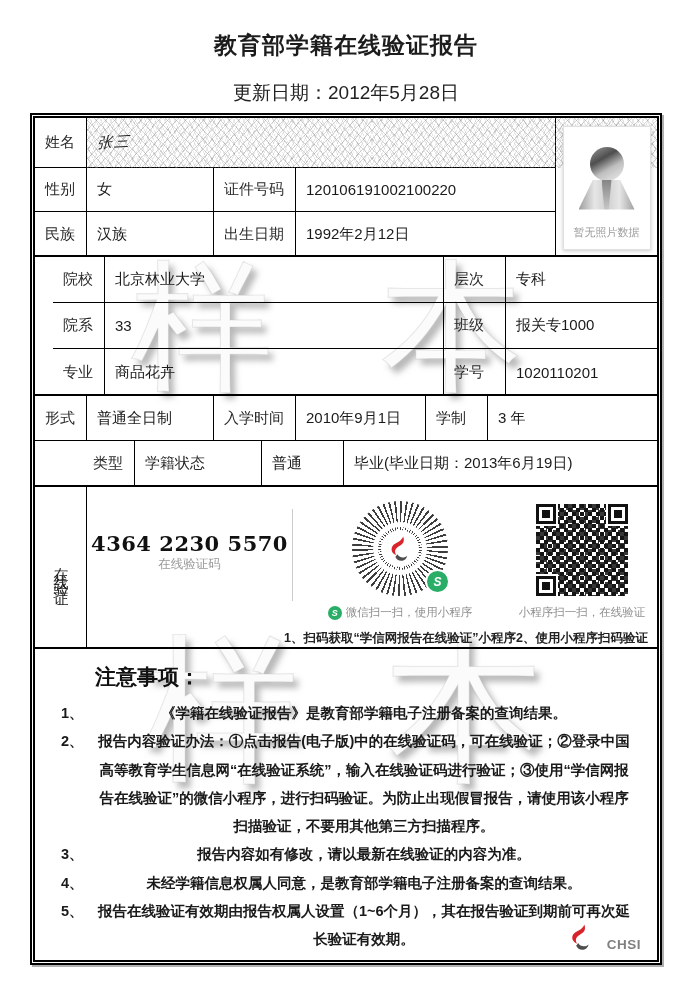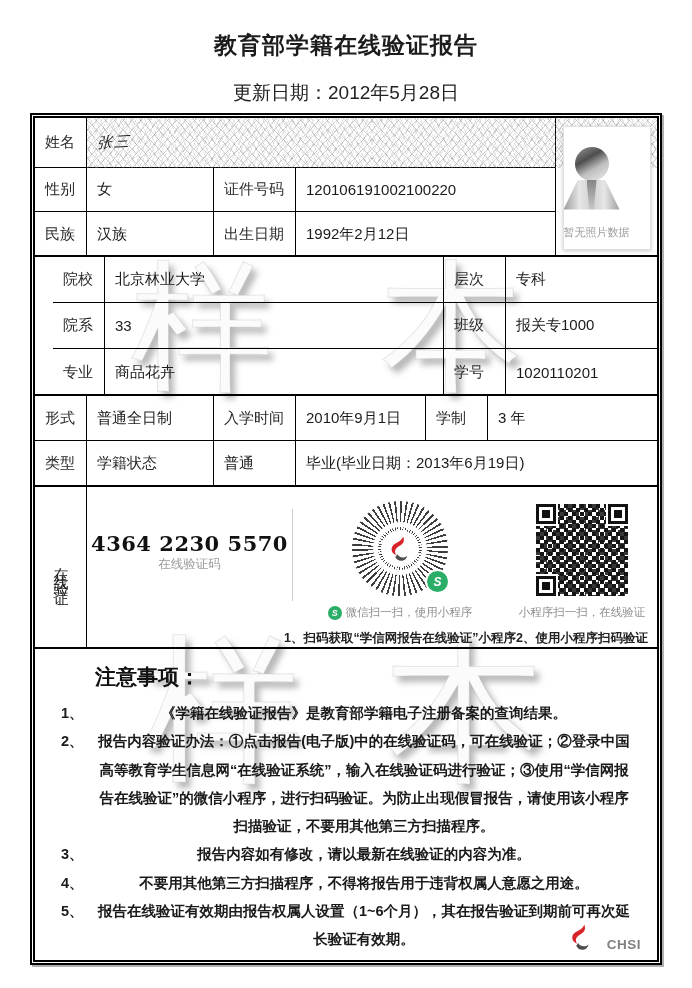--- a/index.html
+++ b/index.html
@@ -48,41 +48,41 @@
            align-items:center;justify-content:center;padding:0;}
   .a-gen-lab{grid-area:2/1;} .a-gen-val{grid-area:2/2;}
   .a-id-lab{grid-area:2/3;}  .a-id-val{grid-area:2/4;}
   .a-eth-lab{grid-area:3/1;} .a-eth-val{grid-area:3/2;}
   .a-bd-lab{grid-area:3/3;}  .a-bd-val{grid-area:3/4;}
   .script{font-family:"DejaVu Serif",serif;font-style:italic;font-size:15px;color:#222;
           display:inline-block;transform:rotate(-3deg) skewX(-6deg);letter-spacing:2px;}
 
   .photo-box{position:relative;z-index:1;width:88px;height:124px;background:#fff;
              border:1px solid #e0e0e0;box-shadow:0 1px 4px rgba(0,0,0,.22);
-             display:flex;flex-direction:column;justify-content:flex-end;
+             display:flex;flex-direction:column;align-items:center;justify-content:flex-end;
              padding-bottom:9px;box-sizing:border-box;}
   .avatar{width:56px;height:66px;margin-bottom:12px;}
   .head{width:34px;height:34px;border-radius:50%;margin:0 auto;
         background:linear-gradient(150deg,#9a9a9a 0%,#4e4e4e 35%,#bfbfbf 62%,#efefef 100%);}
   .torso{width:56px;height:30px;margin-top:-1px;position:relative;
          clip-path:polygon(26% 0,74% 0,100% 100%,0 100%);
          background:linear-gradient(90deg,#9e9e9e 0%,#e6e6e6 28%,#cfcfcf 50%,#e6e6e6 72%,#9e9e9e 100%);}
   .torso::after{content:"";position:absolute;left:50%;top:0;transform:translateX(-50%);
          width:10px;height:30px;background:linear-gradient(180deg,#858585,#c8c8c8);
          clip-path:polygon(0 0,100% 0,72% 100%,28% 100%);}
   .photo-text{font-size:11px;color:#9b9b9b;}
 
   
   .grp-b{display:grid;height:139px;grid-template-columns:52px 339px 62px 1fr;
          grid-template-rows:46px 46px 47px;padding-left:18px;}
 
   
   .row7{display:grid;height:45px;grid-template-columns:52px 127px 82px 130px 62px 1fr;
         border-bottom:1px solid #000;box-sizing:border-box;}
-  .row8{display:grid;height:44px;grid-template-columns:52px 127px 82px 1fr;}
+  .row8{display:grid;height:44px;grid-template-columns:52px 127px 82px 1fr;padding-left:48px;}
 
   
   .grp-d{display:flex;height:162px;}
   .v-label{width:52px;box-sizing:border-box;border-right:1px solid #000;
            display:flex;align-items:center;justify-content:center;
            writing-mode:vertical-rl;text-orientation:upright;
            font-size:15px;letter-spacing:8px;color:#1a1a1a;padding-top:8px;}
   .v-content{flex:1;display:flex;padding-top:14px;}
   .v-code-block{width:205px;padding-top:30px;text-align:center;}
   .v-code{font-family:"DejaVu Serif",serif;font-weight:700;font-size:21px;color:#111;
@@ -242,21 +242,21 @@
       <div class="note">
         <span class="n-num">2、</span>
         <span class="n-text">报告内容验证办法：①点击报告(电子版)中的在线验证码，可在线验证；②登录中国高等教育学生信息网“在线验证系统”，输入在线验证码进行验证；③使用“学信网报告在线验证”的微信小程序，进行扫码验证。为防止出现假冒报告，请使用该小程序扫描验证，不要用其他第三方扫描程序。</span>
       </div>
       <div class="note">
         <span class="n-num">3、</span>
         <span class="n-text">报告内容如有修改，请以最新在线验证的内容为准。</span>
       </div>
       <div class="note">
         <span class="n-num">4、</span>
-        <span class="n-text">不要用其他第三方扫描程序，不得将报告用于违背权属人意愿之用途。</span>
+        <span class="n-text">未经学籍信息权属人同意，是教育部学籍电子注册备案的查询结果。</span>
       </div>
       <div class="note">
         <span class="n-num">5、</span>
         <span class="n-text">报告在线验证有效期由报告权属人设置（1~6个月），其在报告验证到期前可再次延长验证有效期。</span>
       </div>
       <div class="chsi">
         <svg width="24" height="27" viewBox="0 0 20 23">
           <path fill="#d8232a" d="M12.8 0.4 C13.9 3.1 13.6 5.3 11.9 7.1 C10.3 8.8 7.6 9.5 6.3 11.5 C5.2 13.2 5.5 15.2 6.7 16.8 C3.4 15.7 1.8 12.8 2.9 9.9 C4.1 6.7 8.5 5.9 10.7 3.6 C11.8 2.5 12.5 1.5 12.8 0.4 Z"></path>
           <path fill="#4d4d4d" d="M7.6 16.2 C8.6 18 10.4 19 12.4 19 C14 19 15.4 18.4 16.4 17.4 C15.9 20.1 13.7 22 11 22 C8.7 22 6.7 20.6 5.9 18.6 Z"></path>
         </svg>

